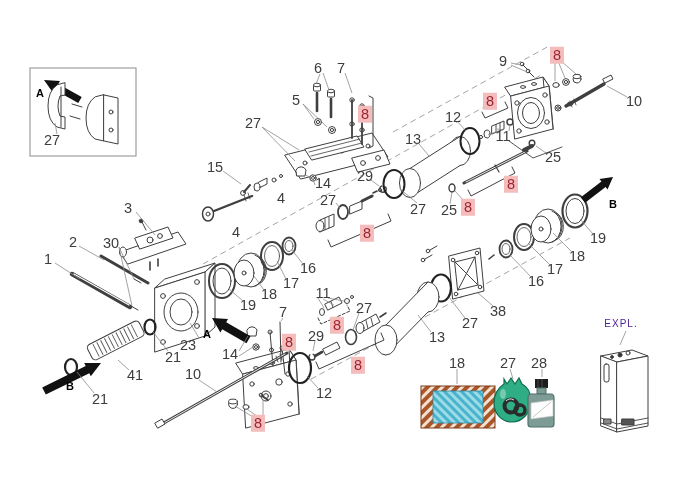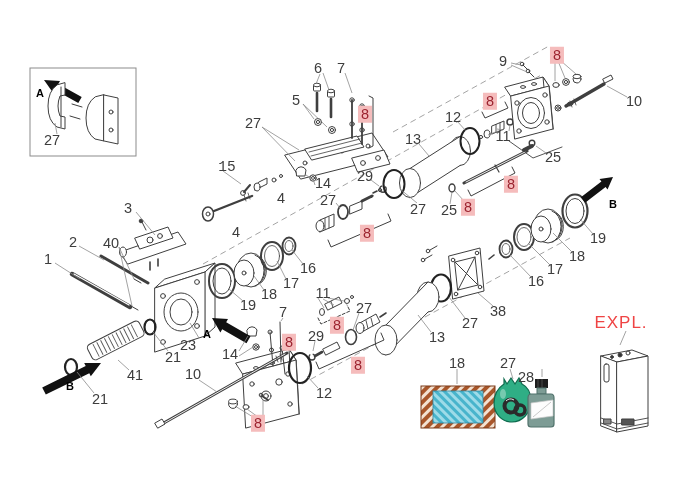--- a/index.html
+++ b/index.html
@@ -14,21 +14,21 @@
     font-size:14.5px; color:#3d3d3d; line-height:1; white-space:nowrap;
   }
   .co.hl {
     background:#f5bcbc; color:#9c2430; padding:1px 3px;
   }
   .co.dir {
     font-size:11px; font-weight:bold; color:#000;
   }
   .expl {
     position:absolute; transform:translate(-50%,-50%);
-    font-size:17px; color:#ef4444; letter-spacing:1px; z-index:5;
+    font-size:10px; color:#4c1d95; letter-spacing:1px; z-index:5;
   }
   svg .ln { stroke:#3f3f3f; stroke-width:1; fill:none; stroke-linecap:round; stroke-linejoin:round; }
   svg .wh { fill:#ffffff; }
 </style>
 </head>
 <body>
 
 <div id="stage">
 <svg id="art" width="694" height="500" viewBox="0 0 694 500">
   <defs>
@@ -504,23 +504,23 @@
     <polyline points="601,418 617,424 648,418" stroke-width="0.9"></polyline>
     <polyline points="601,423 617,429 648,423" stroke-width="0.9"></polyline>
     <rect x="622" y="419" width="12" height="6" fill="#555"></rect>
     <rect x="604" y="419" width="7" height="5" fill="#888"></rect>
   </g>
 </svg>
 
 <div id="callout-layer">
       <span class="co num" style="left: 48px; top: 259px;">1</span>
       <span class="co num" style="left: 73px; top: 242px;">2</span>
-      <span class="co num" style="left: 111px; top: 243px;">40</span>
+      <span class="co num" style="left: 111px; top: 243px;">30</span>
       <span class="co num" style="left: 128px; top: 208px;">3</span>
-      <span class="co num" style="left: 227px; top: 167px; font-family: Liberation Mono, monospace;">15</span>
+      <span class="co num" style="left: 215px; top: 167px;">15</span>
       <span class="co num" style="left: 253px; top: 123px;">27</span>
       <span class="co num" style="left: 296px; top: 100px;">5</span>
       <span class="co num" style="left: 318px; top: 68px;">6</span>
       <span class="co num" style="left: 341px; top: 68px;">7</span>
       <span class="co num" style="left: 323px; top: 183px;">14</span>
       <span class="co num" style="left: 365px; top: 176px;">29</span>
       <span class="co num" style="left: 281px; top: 198px;">4</span>
       <span class="co num" style="left: 236px; top: 232px;">4</span>
       <span class="co num" style="left: 328px; top: 200px;">27</span>
       <span class="co num" style="left: 413px; top: 139px;">13</span>
@@ -548,21 +548,21 @@
       <span class="co num" style="left: 437px; top: 337px;">13</span>
       <span class="co num" style="left: 324px; top: 393px;">12</span>
       <span class="co num" style="left: 230px; top: 354px;">14</span>
       <span class="co num" style="left: 193px; top: 374px;">10</span>
       <span class="co num" style="left: 188px; top: 345px;">23</span>
       <span class="co num" style="left: 173px; top: 357px;">21</span>
       <span class="co num" style="left: 135px; top: 375px;">41</span>
       <span class="co num" style="left: 100px; top: 399px;">21</span>
       <span class="co num" style="left: 457px; top: 363px;">18</span>
       <span class="co num" style="left: 508px; top: 363px;">27</span>
-      <span class="co num" style="left: 526px; top: 363px; margin-top: 14px;">28</span>
+      <span class="co num" style="left: 539px; top: 363px;">28</span>
       <span class="co num" style="left: 52px; top: 140px;">27</span>
       <span class="co hl" style="left: 365px; top: 114px;">8</span>
       <span class="co hl" style="left: 557px; top: 55px;">8</span>
       <span class="co hl" style="left: 490px; top: 101px;">8</span>
       <span class="co hl" style="left: 511px; top: 184px;">8</span>
       <span class="co hl" style="left: 468px; top: 207px;">8</span>
       <span class="co hl" style="left: 367px; top: 233px;">8</span>
       <span class="co hl" style="left: 337px; top: 325px;">8</span>
       <span class="co hl" style="left: 289px; top: 342px;">8</span>
       <span class="co hl" style="left: 358px; top: 365px;">8</span>

